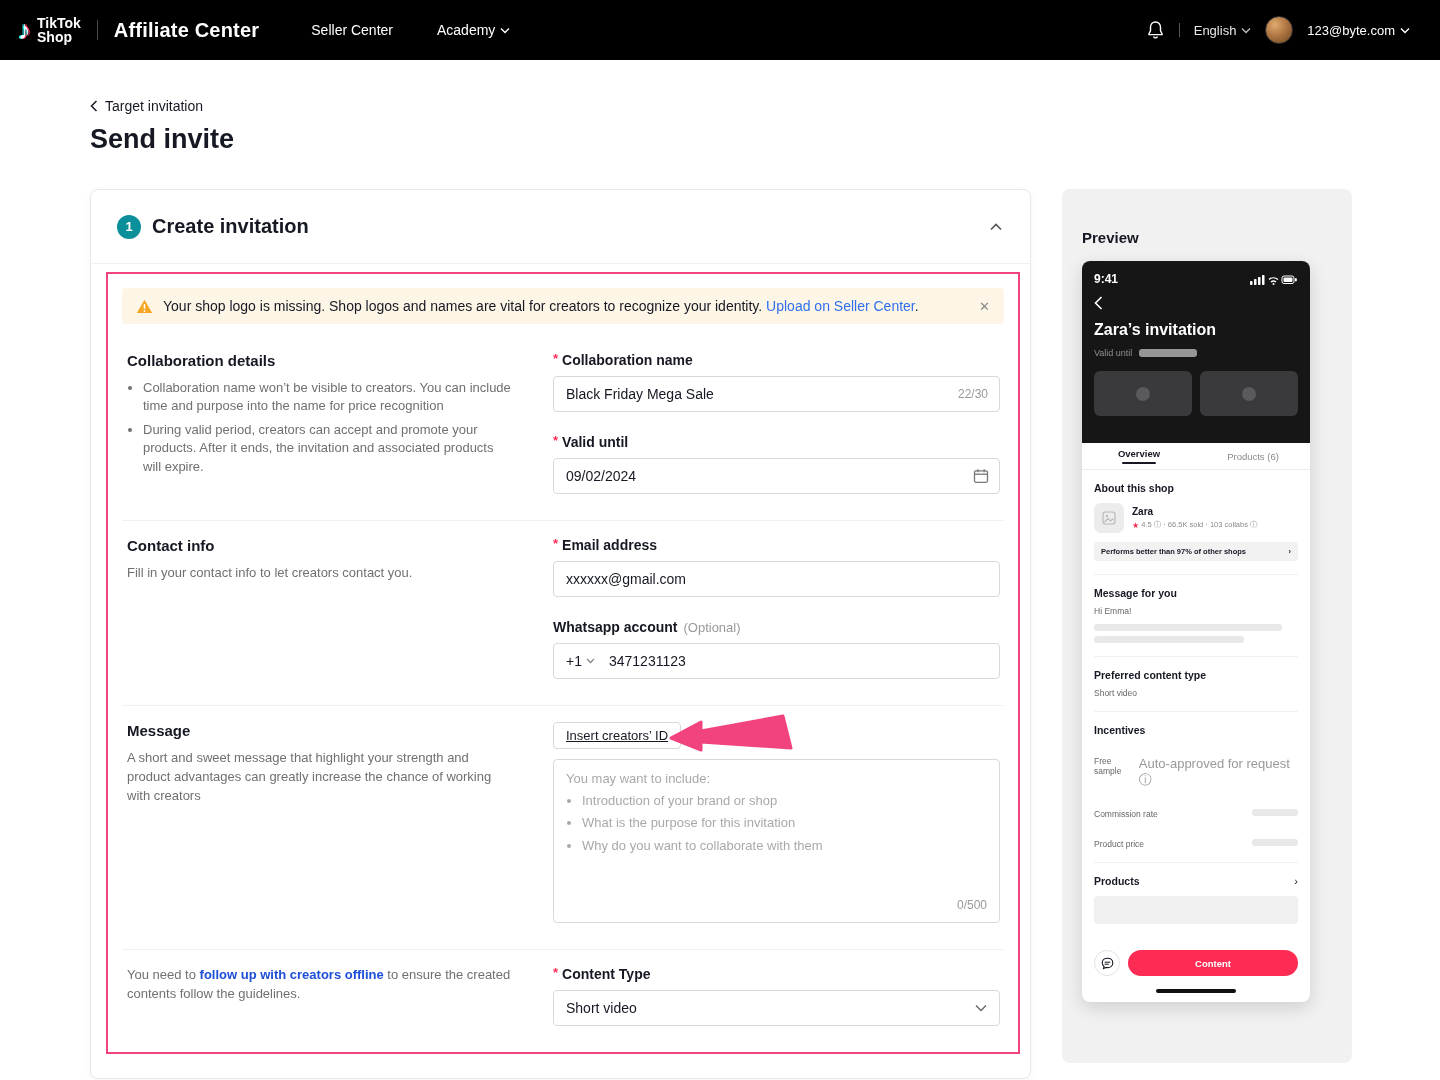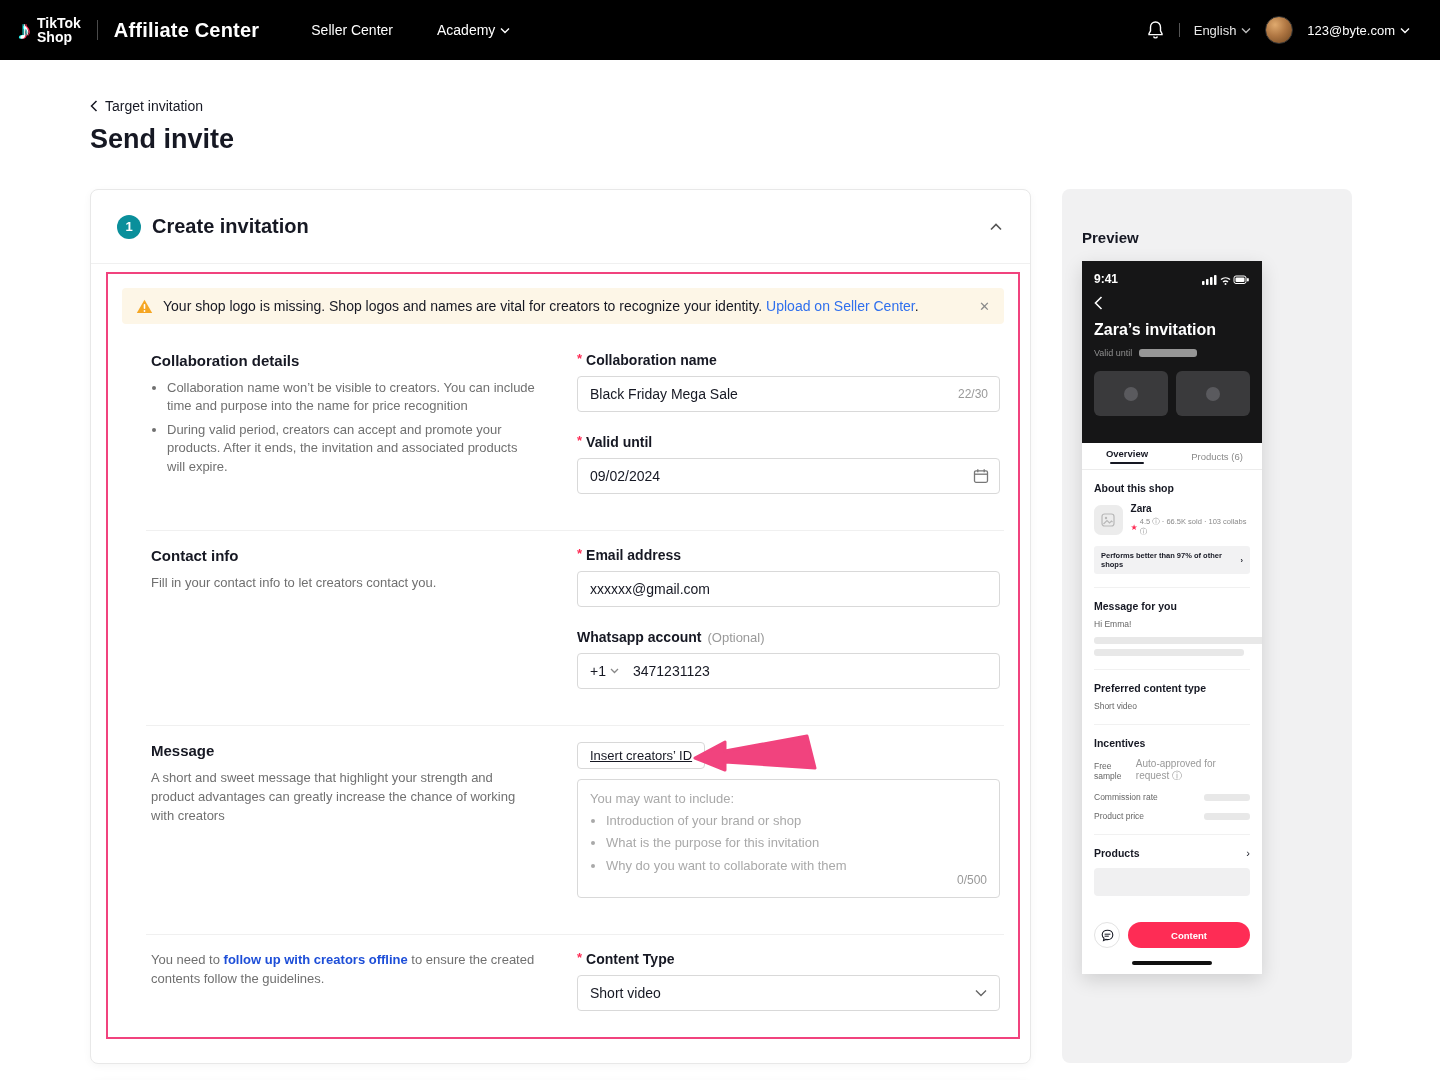--- a/index.html
+++ b/index.html
@@ -49,21 +49,21 @@
   
   .pink-box { margin:8px 10px 24px 15px; border:2px solid #f1437e; padding:14px 14px 0; position:relative; }
 
   
   .banner { display:flex; align-items:center; gap:10px; background:#fdf6e7; border-radius:4px;
     height:36px; padding:0 14px; font-size:14px; color:#161823; margin-bottom:12px; }
   .banner .link { color:#2f6fed; cursor:pointer; }
   .banner .close { margin-left:auto; color:#8a8a8a; cursor:pointer; font-size:13px; }
 
   
-  .form-row { display:flex; padding:16px 4px 36px 5px; border-bottom:1px solid #f0f0f0; position:relative;margin-left:24px; }
+  .form-row { display:flex; padding:16px 4px 26px 5px; border-bottom:1px solid #f0f0f0; position:relative; }
   .form-row:last-child { border-bottom:none; padding-bottom:26px; }
   .row-left { width:426px; padding-right:38px; }
   .row-right { flex:1; }
   .sec-title { font-size:15px; font-weight:700; margin-bottom:10px; }
   .sec-desc { font-size:13px; color:#707070; line-height:1.45; }
   .sec-bullets { margin:2px 0 0 16px; font-size:13px; color:#707070; line-height:1.42; }
   .sec-bullets li { margin-bottom:5px; }
   .field-label { font-size:14px; font-weight:600; margin-bottom:8px; display:flex; align-items:baseline; gap:2px; }
   .req { color:#fe2c55; font-size:13px; position:relative; top:-2px; margin-right:2px; }
   .optional { color:#999; font-weight:400; margin-left:4px; font-size:13px; }
@@ -77,39 +77,39 @@
   .phone-input { display:flex; align-items:center; height:36px; border:1px solid #d9d9d9; border-radius:4px;
     padding:0 12px; font-size:14px; gap:6px; }
   .cc { display:flex; align-items:center; gap:4px; cursor:pointer; }
   .phone-num { margin-left:8px; }
 
   
   .chip-wrap { position:relative; display:block; margin-bottom:10px; }
   .chip { display:inline-block; border:1px solid #d8d8d8; border-radius:4px; padding:5px 12px;
     font-size:13px; cursor:pointer; background:#fff;text-decoration:underline; }
   .arrow-annot { position:absolute; left:116px; top:-10px; pointer-events:none; }
-  .textarea-box { border:1px solid #d9d9d9; border-radius:4px; height:119px; padding:10px 12px;
+  .textarea-box { border:1px solid #d9d9d9; border-radius:4px; height:164px; padding:10px 12px;
     position:relative; font-size:13px; color:#a9a9a9; line-height:1.4; cursor:text; }
   .textarea-box ul { margin:4px 0 0 16px; }
   .textarea-box li { margin-bottom:4px; }
   .ta-counter { position:absolute; right:12px; bottom:8px; font-size:12px; color:#999; }
 
   
   .select { display:flex; align-items:center; height:36px; border:1px solid #d9d9d9; border-radius:4px;
     padding:0 12px; font-size:14px; cursor:pointer; justify-content:space-between; }
 
   .desc-bold { font-weight:700; color:#1d4ed8;text-align:center; }
 
   
   .partial-card { margin-top:16px; height:60px; border-radius:8px; }
 
   
   .preview-panel { width:290px; height:874px; background:#f1f1f2; border-radius:8px; padding:40px 0 0 20px; }
   .preview-title { font-size:15px; font-weight:700; }
-  .phone { width:180px; margin-top:15px; background:#fff; border-radius:0; overflow:hidden;
+  .phone { width:228px; margin-top:15px; background:#fff; border-radius:8px; overflow:hidden;
     box-shadow:0 6px 18px rgba(0,0,0,.14); }
   .ph-header { background:#161617; height:182px; padding:11px 12px 0; color:#fff; }
   .ph-status { display:flex; justify-content:space-between; align-items:center; }
   .ph-time { font-size:12px; font-weight:700; }
   .ph-back { margin-top:10px; display:flex; }
   .ph-title { margin-top:11px; font-size:16px; font-weight:700; }
   .ph-valid { margin-top:9px; display:flex; align-items:center; gap:7px; font-size:9px; color:#8e8e8e; }
   .bar { background:#e8e8e8; border-radius:3px; height:7px; }
   .bar.dark { background:#969696; height:8px; width:58px; }
   .ph-tiles { margin-top:13px; display:flex; gap:8px; }
@@ -127,22 +127,22 @@
   .ph-shop-row { display:flex; gap:8px; margin-top:9px; align-items:center; }
   .ph-avatar { width:30px; height:30px; border-radius:7px; background:#ececec; display:flex;
     align-items:center; justify-content:center; }
   .ph-shop-name { font-size:10px; font-weight:700; }
   .ph-rating { font-size:7.5px; color:#8a8a8a; margin-top:3px; display:flex; align-items:center; gap:2px; }
   .ph-star { color:#fe2c55; font-size:8px; }
   .ph-badge { margin-top:9px; background:#f2f2f3; border-radius:3px; padding:5px 7px; font-size:7.5px;
     font-weight:700; color:#161823; display:flex; align-items:center; justify-content:space-between; }
   .ph-sub { font-size:8.5px; color:#666; margin-top:7px; }
   .ph-bars { display:flex; flex-direction:column; gap:5px; margin-top:8px; }
-  .ph-row { display:flex; justify-content:space-between; align-items:center; margin-top:9px; font-size:8.5px; color:#666; }
-  .ph-row .val { font-size:10px; color:#999; }
+  .ph-row { display:flex; justify-content:space-between; margin-top:20px; font-size:8.5px; color:#666; }
+  .ph-row .val { font-size:13px; color:#999; }
   .ph-row .bar { width:46px; }
   .ph-products-head { display:flex; justify-content:space-between; align-items:center; }
   .ph-ph-block { margin-top:9px; height:28px; background:#f0f0f1; border-radius:4px; }
   .ph-actions { display:flex; align-items:center; gap:8px; margin:4px 12px 0; padding-top:9px; }
   .chat-btn { width:26px; height:26px; border-radius:50%; border:1px solid #e3e3e3; display:flex;
     align-items:center; justify-content:center; cursor:pointer; background:#fff; }
   .interest-btn { flex:1; height:26px; border:none; border-radius:13px; background:#fe2c55; color:#fff;
     font-size:9.5px; font-weight:700; cursor:pointer; font-family:inherit; }
   .home-bar { width:80px; height:4px; background:#101010; border-radius:2px; margin:13px auto 9px; }
 </style>

